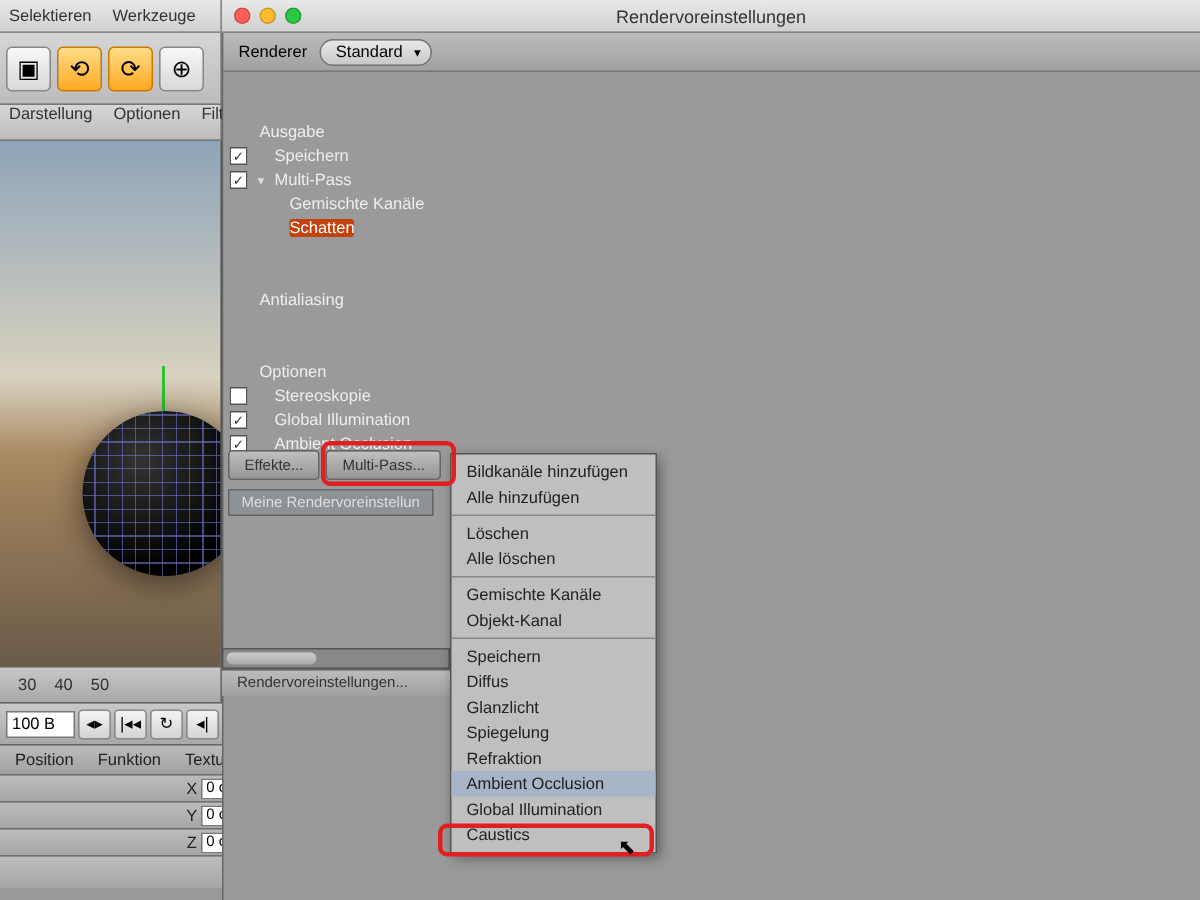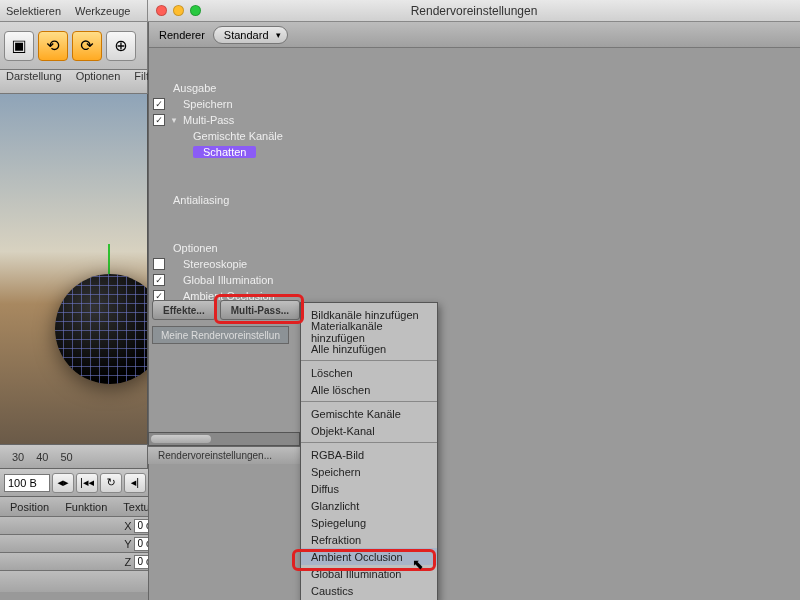--- a/index.html
+++ b/index.html
@@ -54,26 +54,26 @@
 .renderer-panel { position: absolute; top: 22px; left: 148px; right: 0; bottom: 0; background: #9a9a9a; border-left: 1px solid #666; }
 .renderer-row { height: 26px; display: flex; align-items: center; padding-left: 10px; gap: 8px; background: linear-gradient(#bcbcbc,#a0a0a0); border-bottom: 1px solid #777; font-size: 11px; }
 .renderer-select { height: 18px; background: linear-gradient(#e8e8e8,#c8c8c8); border: 1px solid #777; border-radius: 9px; padding: 0 18px 0 10px; position: relative; font-size: 11px; display: flex; align-items: center; }
 .renderer-select::after { content: "▾"; position: absolute; right: 6px; font-size: 9px; }
 
 .settings-tree { position: absolute; top: 26px; left: 0; width: 152px; background: #9a9a9a; font-size: 11px; color: #fff; }
 .tree-row { display: flex; align-items: center; height: 16px; padding-left: 4px; gap: 4px; }
 .tree-row .cb { width: 12px; height: 12px; background: #fff; border: 1px solid #555; display: flex; align-items: center; justify-content: center; font-size: 9px; color: #333; }
 .tree-row .tw { width: 10px; text-align: center; color: #ddd; font-size: 9px; }
 .tree-row .lab { color: #eee; }
-.tree-row.selected .lab { background: #8b5cf6; color: #fff; padding: 0 10px; border-radius: 2px; }
+.tree-row.selected .lab { background: #c2410c; color: #fff; padding: 0 0; border-radius: 2px; }
 .tree-row.indent1 { padding-left: 24px; margin-top: 32px; }
 .tree-row.indent2 { padding-left: 44px; }
 
 .panel-btns { position: absolute; top: 300px; left: 152px; display: flex; gap: 4px; }
-.panel-btn { height: 20px; padding: 0 10px; background: linear-gradient(#bfbfbf,#959595); border: 1px solid #666; border-radius: 3px; font-size: 10px; color: #333; display: flex; align-items: center; font-weight: bold; }
+.panel-btn { height: 20px; padding: 0 10px; background: linear-gradient(#bfbfbf,#959595); border: 1px solid #666; border-radius: 3px; font-size: 10px; color: #333; display: flex; align-items: center; }
 .highlight-red { position: absolute; border: 3px solid #e02020; border-radius: 6px; pointer-events: none; }
 .hl1 { top: 294px; left: 214px; width: 90px; height: 30px; }
 .hl2 { top: 549px; left: 292px; width: 144px; height: 22px; }
 
 .settings-name { position: absolute; top: 326px; left: 152px; height: 18px; padding: 0 8px; background: #8c9296; border: 1px solid #666; color: #ddd; font-size: 10px; display: flex; align-items: center; }
 
 .hscroll { position: absolute; top: 432px; left: 148px; width: 152px; height: 14px; background: #888; border: 1px solid #555; }
 .hscroll::before { content: ""; position: absolute; left: 2px; top: 2px; width: 60px; height: 8px; background: linear-gradient(#ccc,#aaa); border-radius: 4px; }
 
 .saved-settings-row { position: absolute; top: 446px; left: 148px; width: 152px; height: 18px; background: linear-gradient(#bcbcbc,#a0a0a0); border-top: 1px solid #666; display: flex; align-items: center; padding-left: 10px; font-size: 10px; color: #333; }
@@ -237,30 +237,28 @@
   <div class="panel-btn">Multi-Pass...</div>
 </div>
 
 <div class="settings-name">Meine Rendervoreinstellun</div>
 
 <div class="hscroll"></div>
 <div class="saved-settings-row">Rendervoreinstellungen...</div>
 
 <div class="ctx-menu">
   <div class="ctx-item">Bildkanäle hinzufügen</div>
-  <div class="ctx-item">Materialkanäle hinzufügen</div>
   <div class="ctx-item">Alle hinzufügen</div>
   <div class="ctx-sep"></div>
   <div class="ctx-item">Löschen</div>
   <div class="ctx-item">Alle löschen</div>
   <div class="ctx-sep"></div>
   <div class="ctx-item">Gemischte Kanäle</div>
   <div class="ctx-item">Objekt-Kanal</div>
   <div class="ctx-sep"></div>
-  <div class="ctx-item">RGBA-Bild</div>
   <div class="ctx-item">Speichern</div>
   <div class="ctx-item">Diffus</div>
   <div class="ctx-item">Glanzlicht</div>
   <div class="ctx-item">Spiegelung</div>
   <div class="ctx-item">Refraktion</div>
   <div class="ctx-item highlighted">Ambient Occlusion</div>
   <div class="ctx-item">Global Illumination</div>
   <div class="ctx-item">Caustics</div>
 </div>
 

